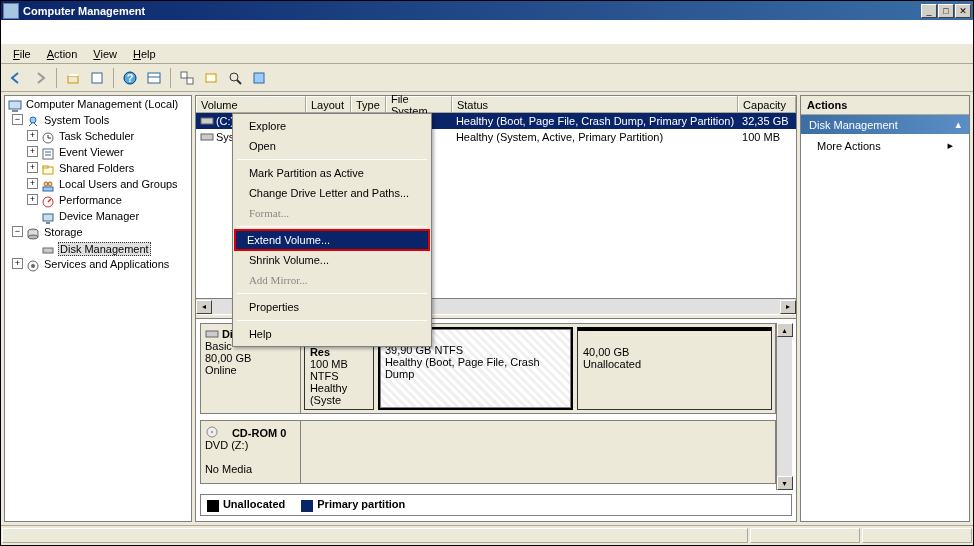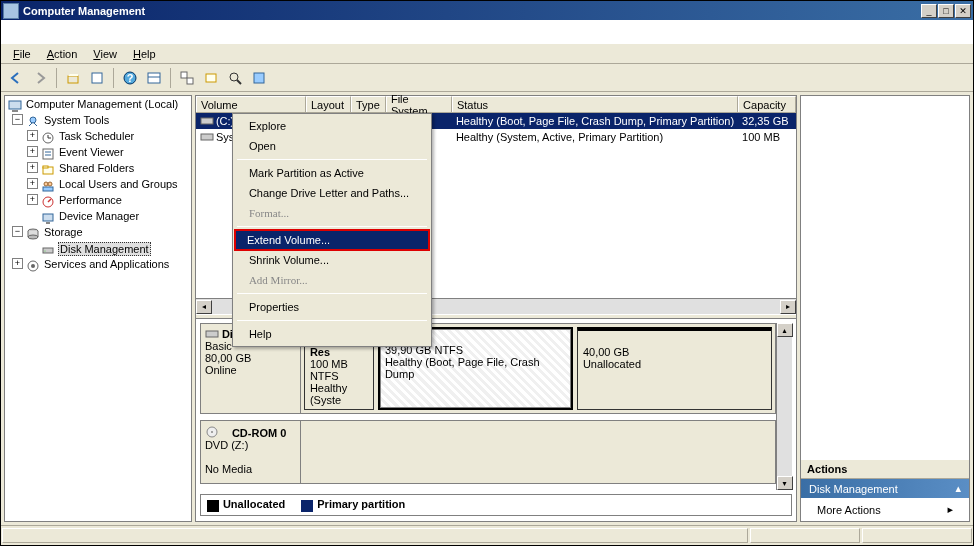--- a/index.html
+++ b/index.html
@@ -37,21 +37,21 @@
 .disk-left { width: 100px; padding: 4px; border-right:1px solid #808080; }
 .disk-left b { display:block; }
 .disk-part { border: 1px solid #333; padding: 3px 5px; margin: 2px; position:relative; }
 .disk-part.primary { border-top: 4px solid #0a246a; }
 .disk-part.unalloc { border-top: 4px solid #000; background:#ece9d8; }
 .disk-part.selected { border: 2px solid #000; box-shadow: 0 0 0 1px #808080 inset; background: repeating-linear-gradient(45deg,#f0f0f0,#f0f0f0 3px,#fff 3px,#fff 6px); }
 .legend { height: 22px; border: 1px solid #808080; background:#fff; display:flex; align-items:center; padding: 0 6px; gap: 16px; margin:4px 0 0 0;}
 .sw { width:12px; height:12px; display:inline-block; margin-right:4px; vertical-align:middle; }
 .sw.unalloc { background:#000; }
 .sw.primary { background:#0a246a; }
-.actions-pane { width: 170px; justify-content: flex-end; }
+.actions-pane { width: 170px; }
 .actions-hdr { background: #ece9d8; padding: 3px 6px; font-weight: bold; border-bottom: 1px solid #aca899; }
 .actions-band { background: linear-gradient(to right, #3a6ea5, #5a8ec5); color:#fff; padding: 3px 8px; display:flex; justify-content:space-between; align-items:center; }
 .actions-item { padding: 5px 16px; display:flex; justify-content:space-between; align-items:center; }
 .statusbar { height: 20px; background: #ece9d8; border-top: 1px solid #aca899; display:flex; }
 .statusbar div { border: 1px solid #aca899; border-top-color:#fff; border-left-color:#fff; margin:2px 1px; }
 .statusbar div:first-child { flex:1; }
 .statusbar div:not(:first-child){ width:110px; }
 .ctx-menu { position: absolute; background: #ece9d8; border: 1px solid #808080; box-shadow: 2px 2px 3px rgba(0,0,0,0.3); width: 200px; left: 36px; top: 0px; z-index: 10; padding: 2px; }
 .ctx-item { padding: 4px 14px; }
 .ctx-item.disabled { color: #888; font-family: Liberation Serif, serif; }

